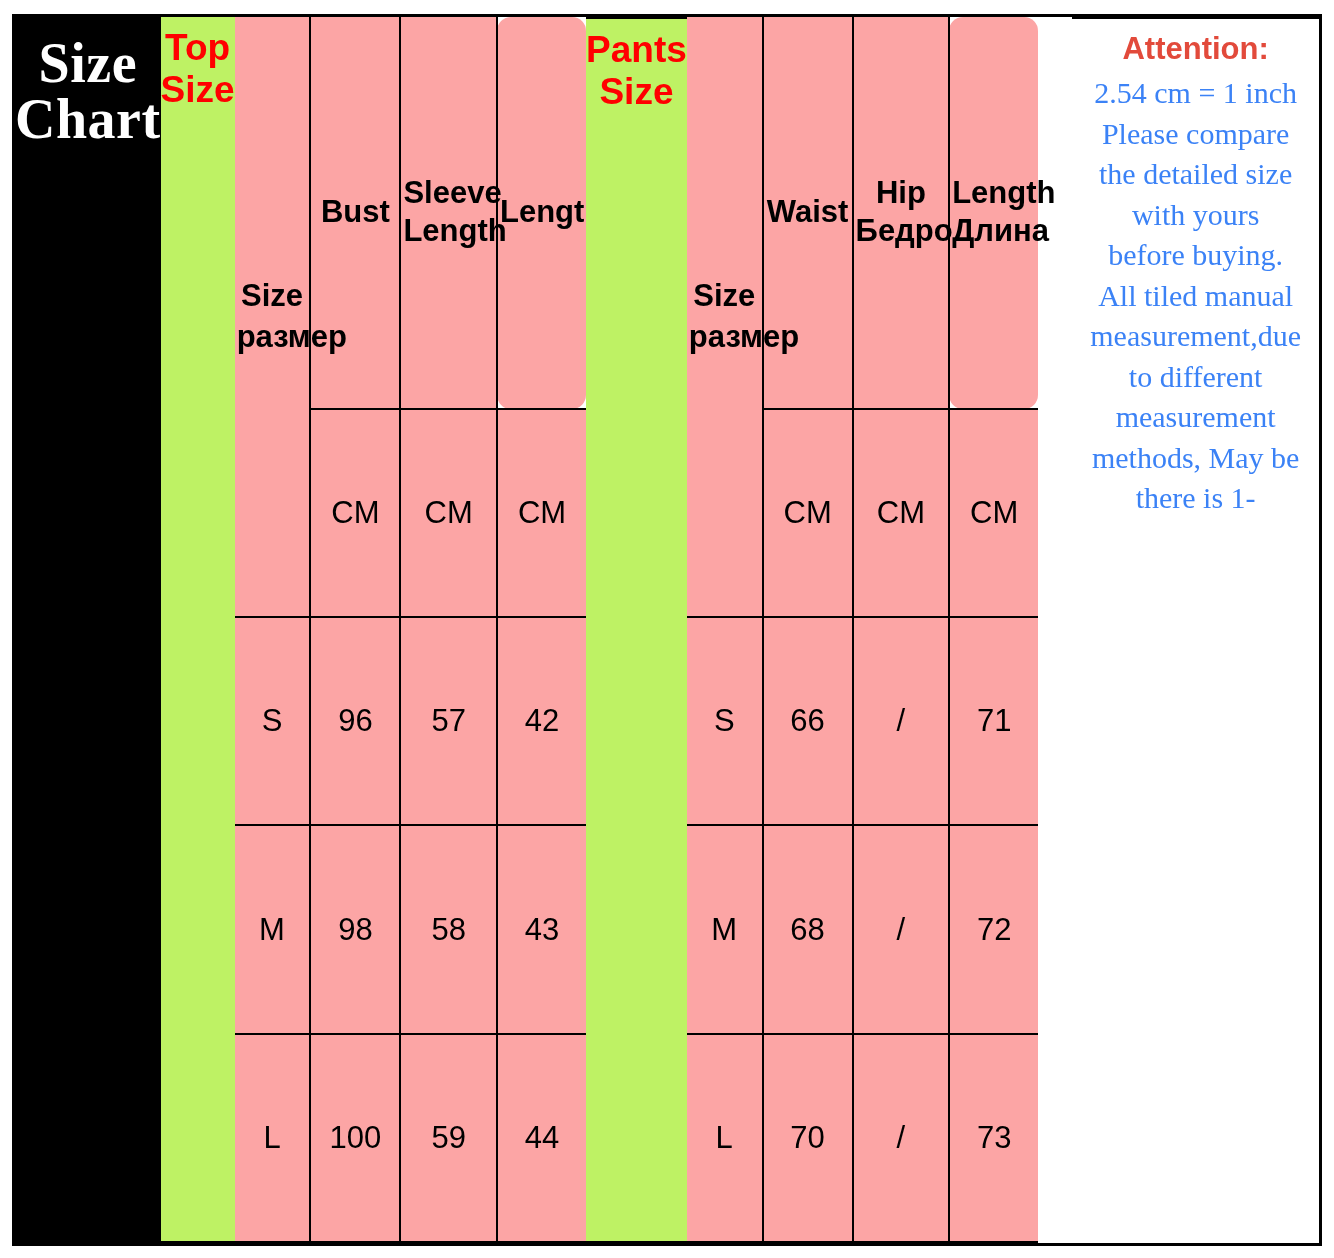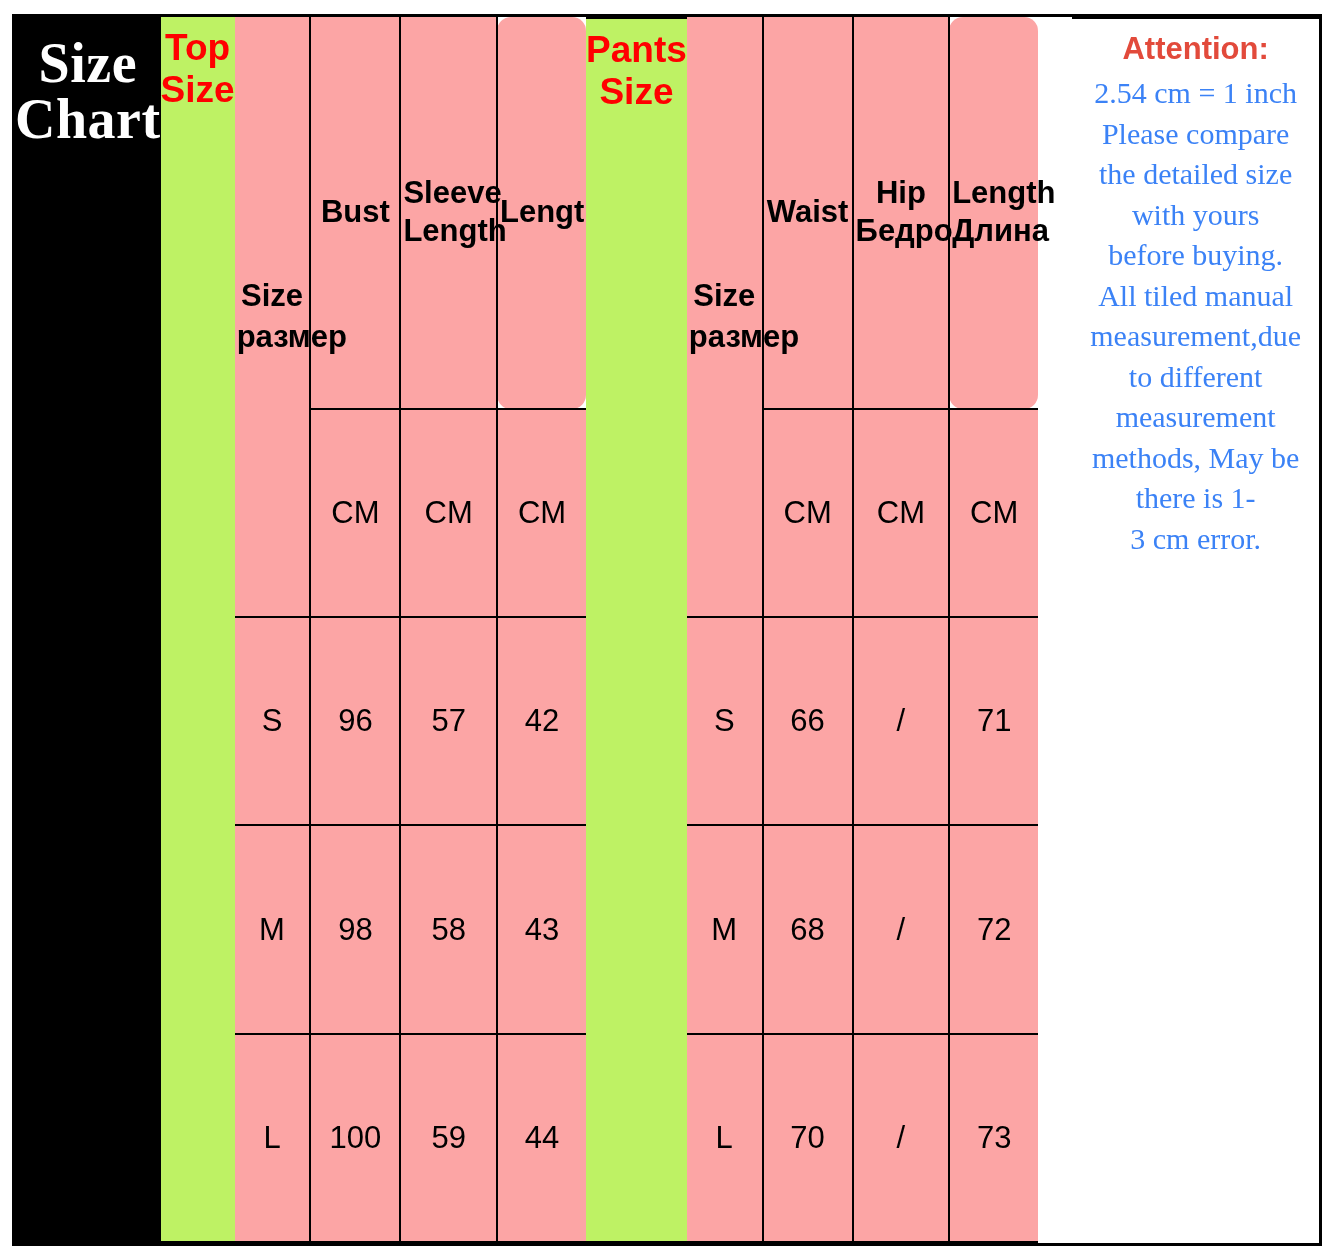--- a/index.html
+++ b/index.html
@@ -207,17 +207,16 @@
         <td class="val">73</td>
       </tr>
     </tbody>
       </table>
 
     <div class="attention">
       <div class="attention-title">Attention:</div>
       <div class="attention-line">2.54 cm = 1 inch</div>
       <div class="attention-line">Please compare the detailed size with yours before buying.</div>
       <div class="attention-line">All tiled manual measurement,due to different measurement methods, May be there is 1-</div>
-      <div class="attention-line">3 cm error.</div>
     </div>
 
   </div>
 </div>
 
 </body></html>

